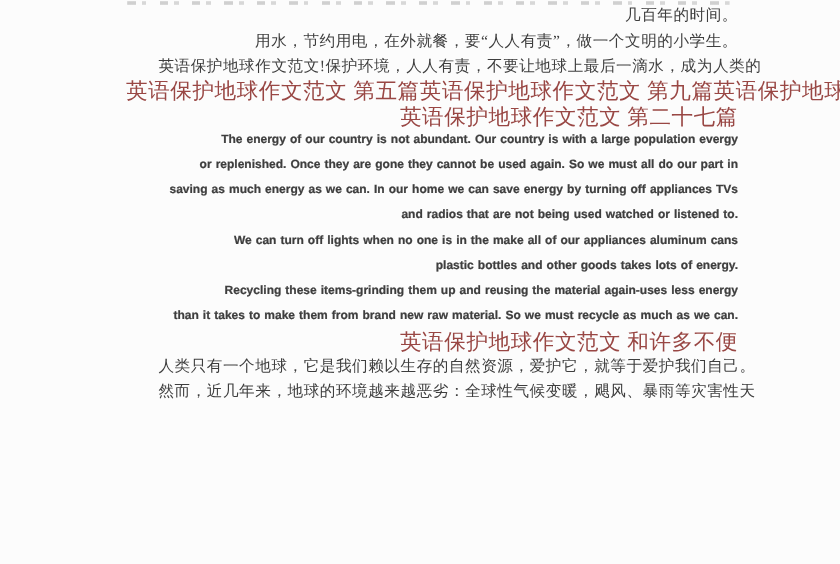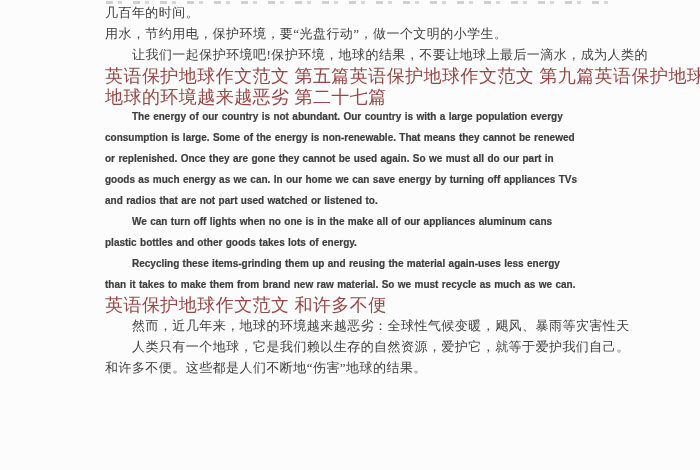--- a/index.html
+++ b/index.html
@@ -7,20 +7,21 @@
     padding: 0;
     background: #ffffff;
   }
   .canvas {
     position: relative;
     width: 700px;
     height: 470px;
     background: var(--page-bg, #fcfcfc);
     overflow: hidden;
     font-family: "Liberation Serif", "DejaVu Serif", serif;
+    text-align: right;
   }
   
   .clipped-strip {
     position: absolute;
     top: 1px;
     left: 106px;
     width: 502px;
     height: 3px;
     opacity: 0.45;
     background:
@@ -67,31 +68,29 @@
     padding-left: 27px;
   }
 </style>
 </head>
 <body>
 
 <div class="canvas">
   <div class="clipped-strip"></div>
   <div class="textblock">
       <div class="line cn">几百年的时间。</div>
-      <div class="line cn">用水，节约用电，保护环境，要“光盘行动”，做一个文明的小学生。</div>
-      <div class="line cn ind">让我们一起保护环境吧!保护环境，地球的结果，不要让地球上最后一滴水，成为人类的</div>
+      <div class="line cn">用水，节约用电，在外就餐，要“人人有责”，做一个文明的小学生。</div>
+      <div class="line cn ind">英语保护地球作文范文!保护环境，人人有责，不要让地球上最后一滴水，成为人类的</div>
       <div class="line red">英语保护地球作文范文 第五篇英语保护地球作文范文 第九篇英语保护地球作文范文 第十</div>
-      <div class="line red">地球的环境越来越恶劣 第二十七篇</div>
+      <div class="line red">英语保护地球作文范文 第二十七篇</div>
       <div class="line en ind">The energy of our country is not abundant. Our country is with a large population evergy</div>
-      <div class="line en">consumption is large. Some of the energy is non-renewable. That means they cannot be renewed</div>
       <div class="line en">or replenished. Once they are gone they cannot be used again. So we must all do our part in</div>
-      <div class="line en">goods as much energy as we can. In our home we can save energy by turning off appliances TVs</div>
-      <div class="line en">and radios that are not part used watched or listened to.</div>
+      <div class="line en">saving as much energy as we can. In our home we can save energy by turning off appliances TVs</div>
+      <div class="line en">and radios that are not being used watched or listened to.</div>
       <div class="line en ind">We can turn off lights when no one is in the make all of our appliances aluminum cans</div>
       <div class="line en">plastic bottles and other goods takes lots of energy.</div>
       <div class="line en ind">Recycling these items-grinding them up and reusing the material again-uses less energy</div>
       <div class="line en">than it takes to make them from brand new raw material. So we must recycle as much as we can.</div>
       <div class="line red">英语保护地球作文范文 和许多不便</div>
+      <div class="line cn ind">人类只有一个地球，它是我们赖以生存的自然资源，爱护它，就等于爱护我们自己。</div>
       <div class="line cn ind">然而，近几年来，地球的环境越来越恶劣：全球性气候变暖，飓风、暴雨等灾害性天</div>
-      <div class="line cn ind">人类只有一个地球，它是我们赖以生存的自然资源，爱护它，就等于爱护我们自己。</div>
-      <div class="line cn">和许多不便。这些都是人们不断地“伤害”地球的结果。</div>
     </div>
 </div>
 
 </body></html>

